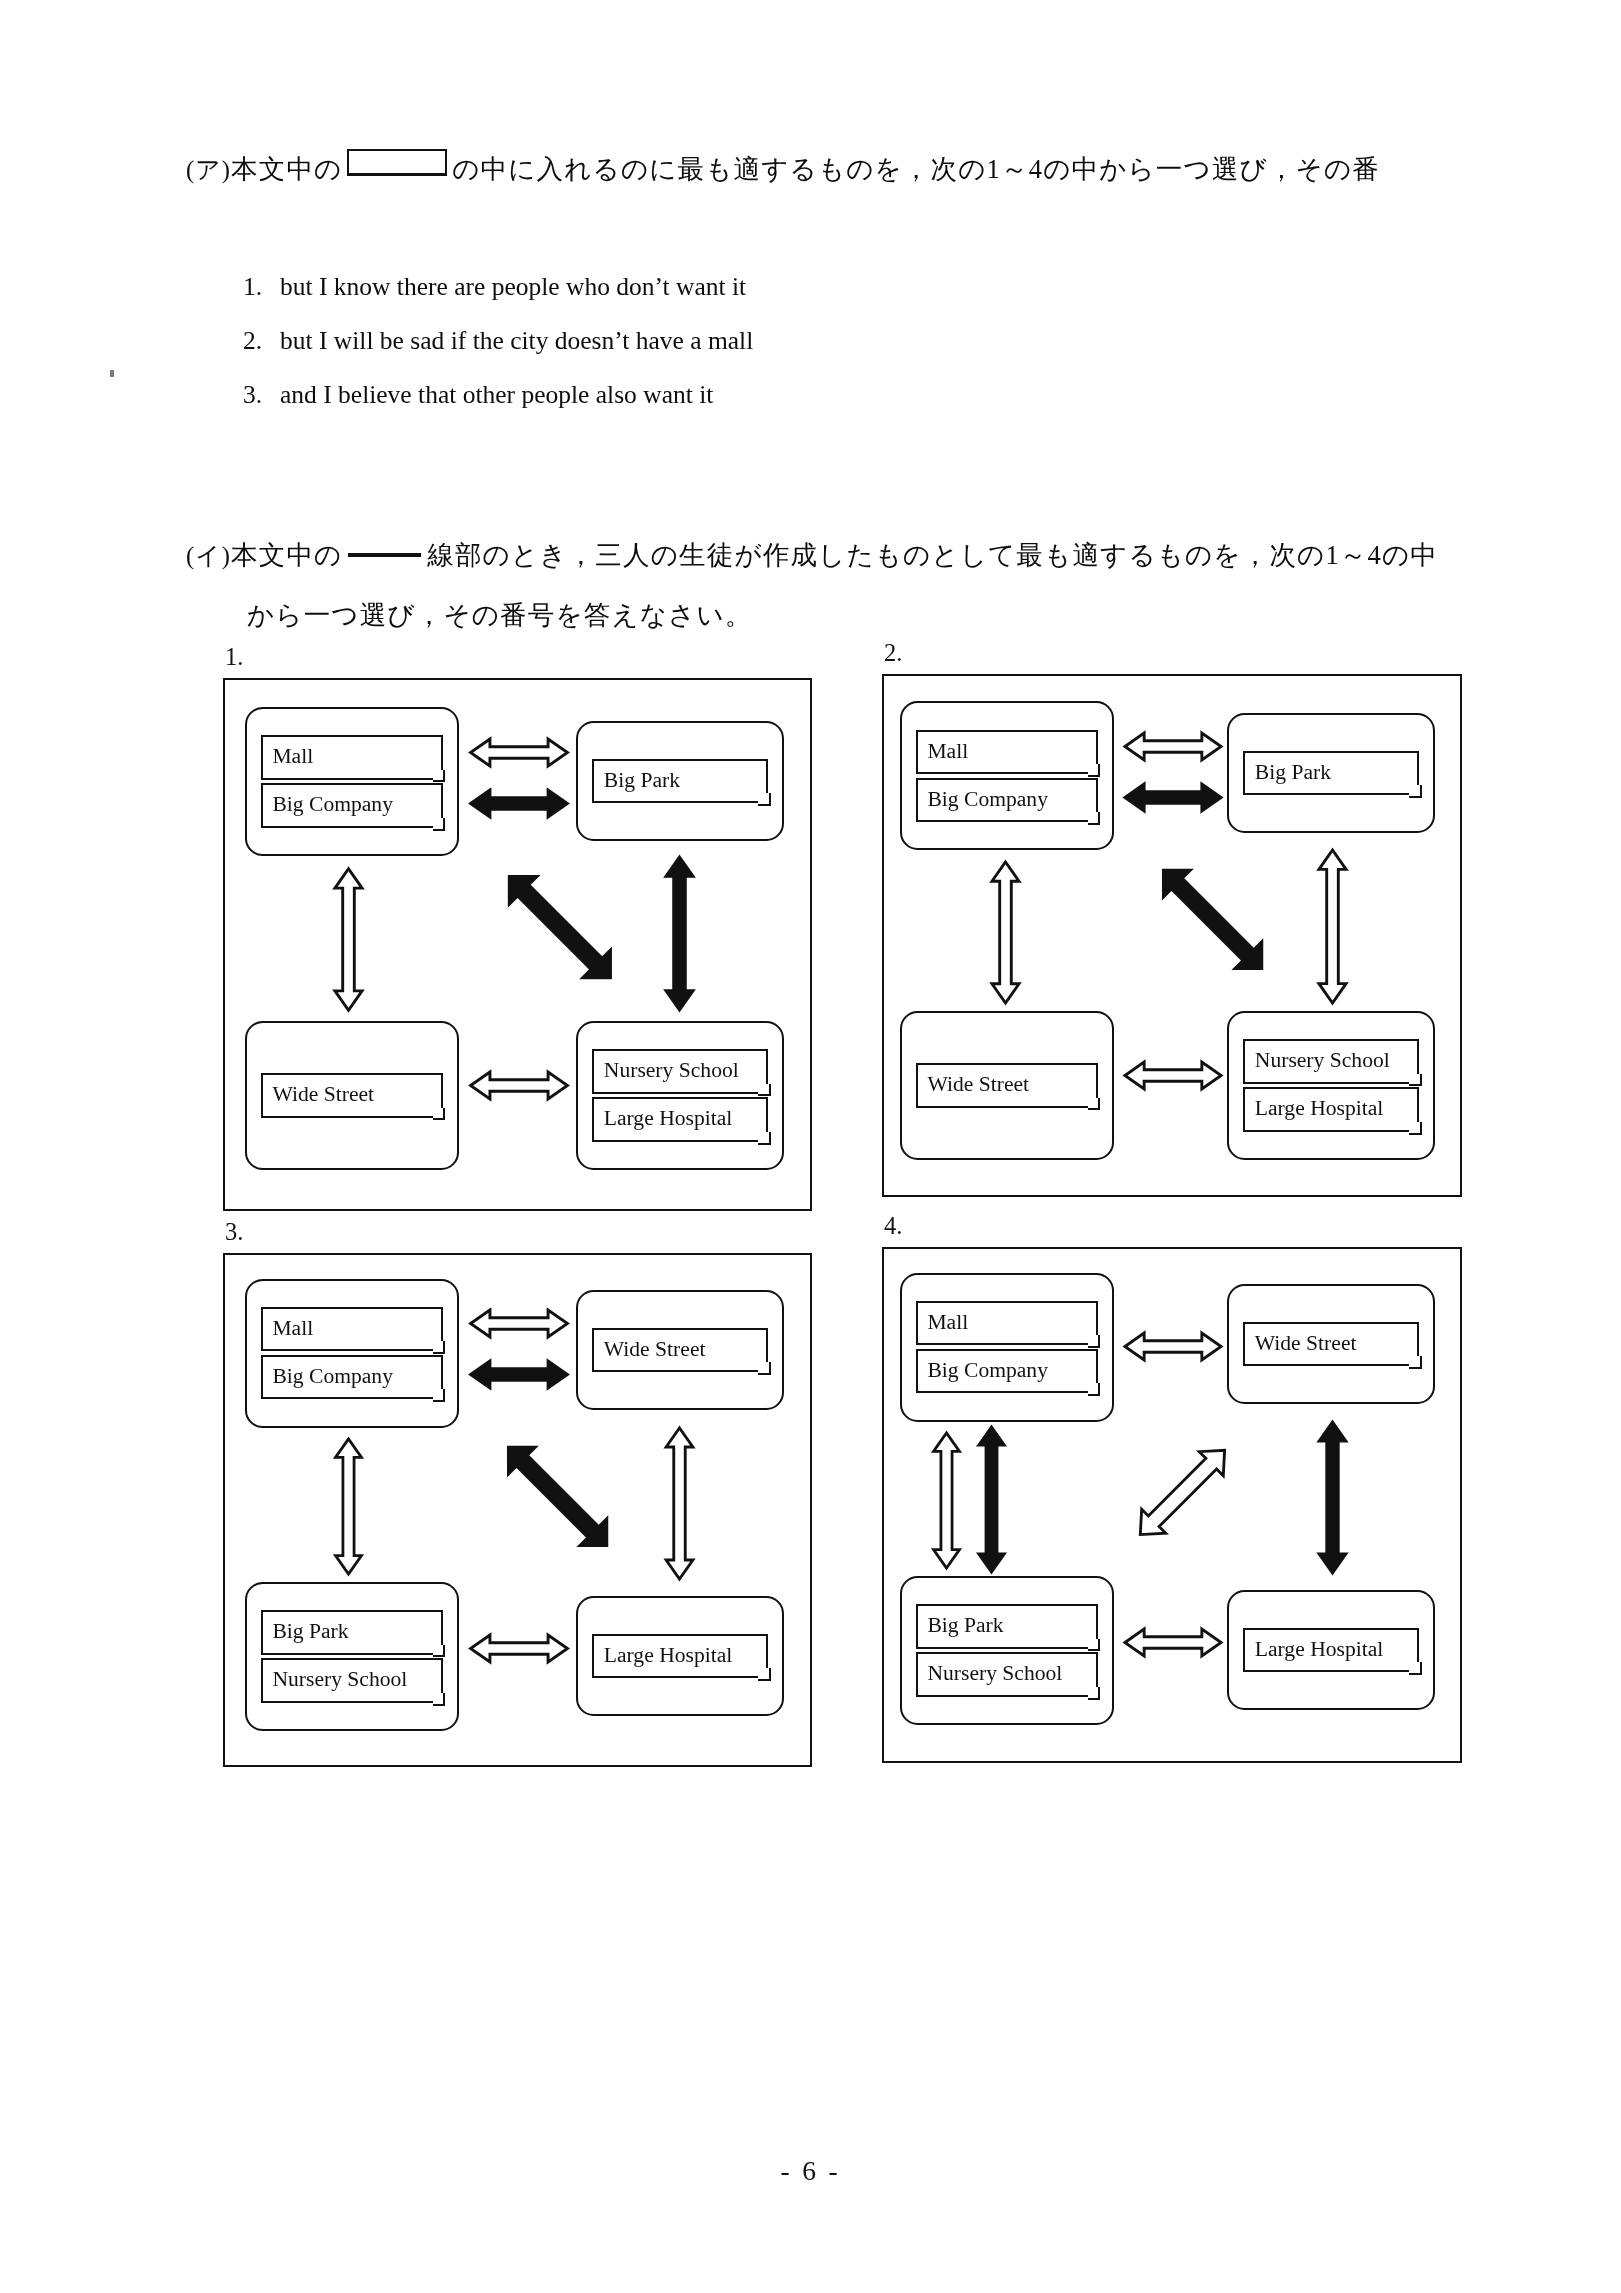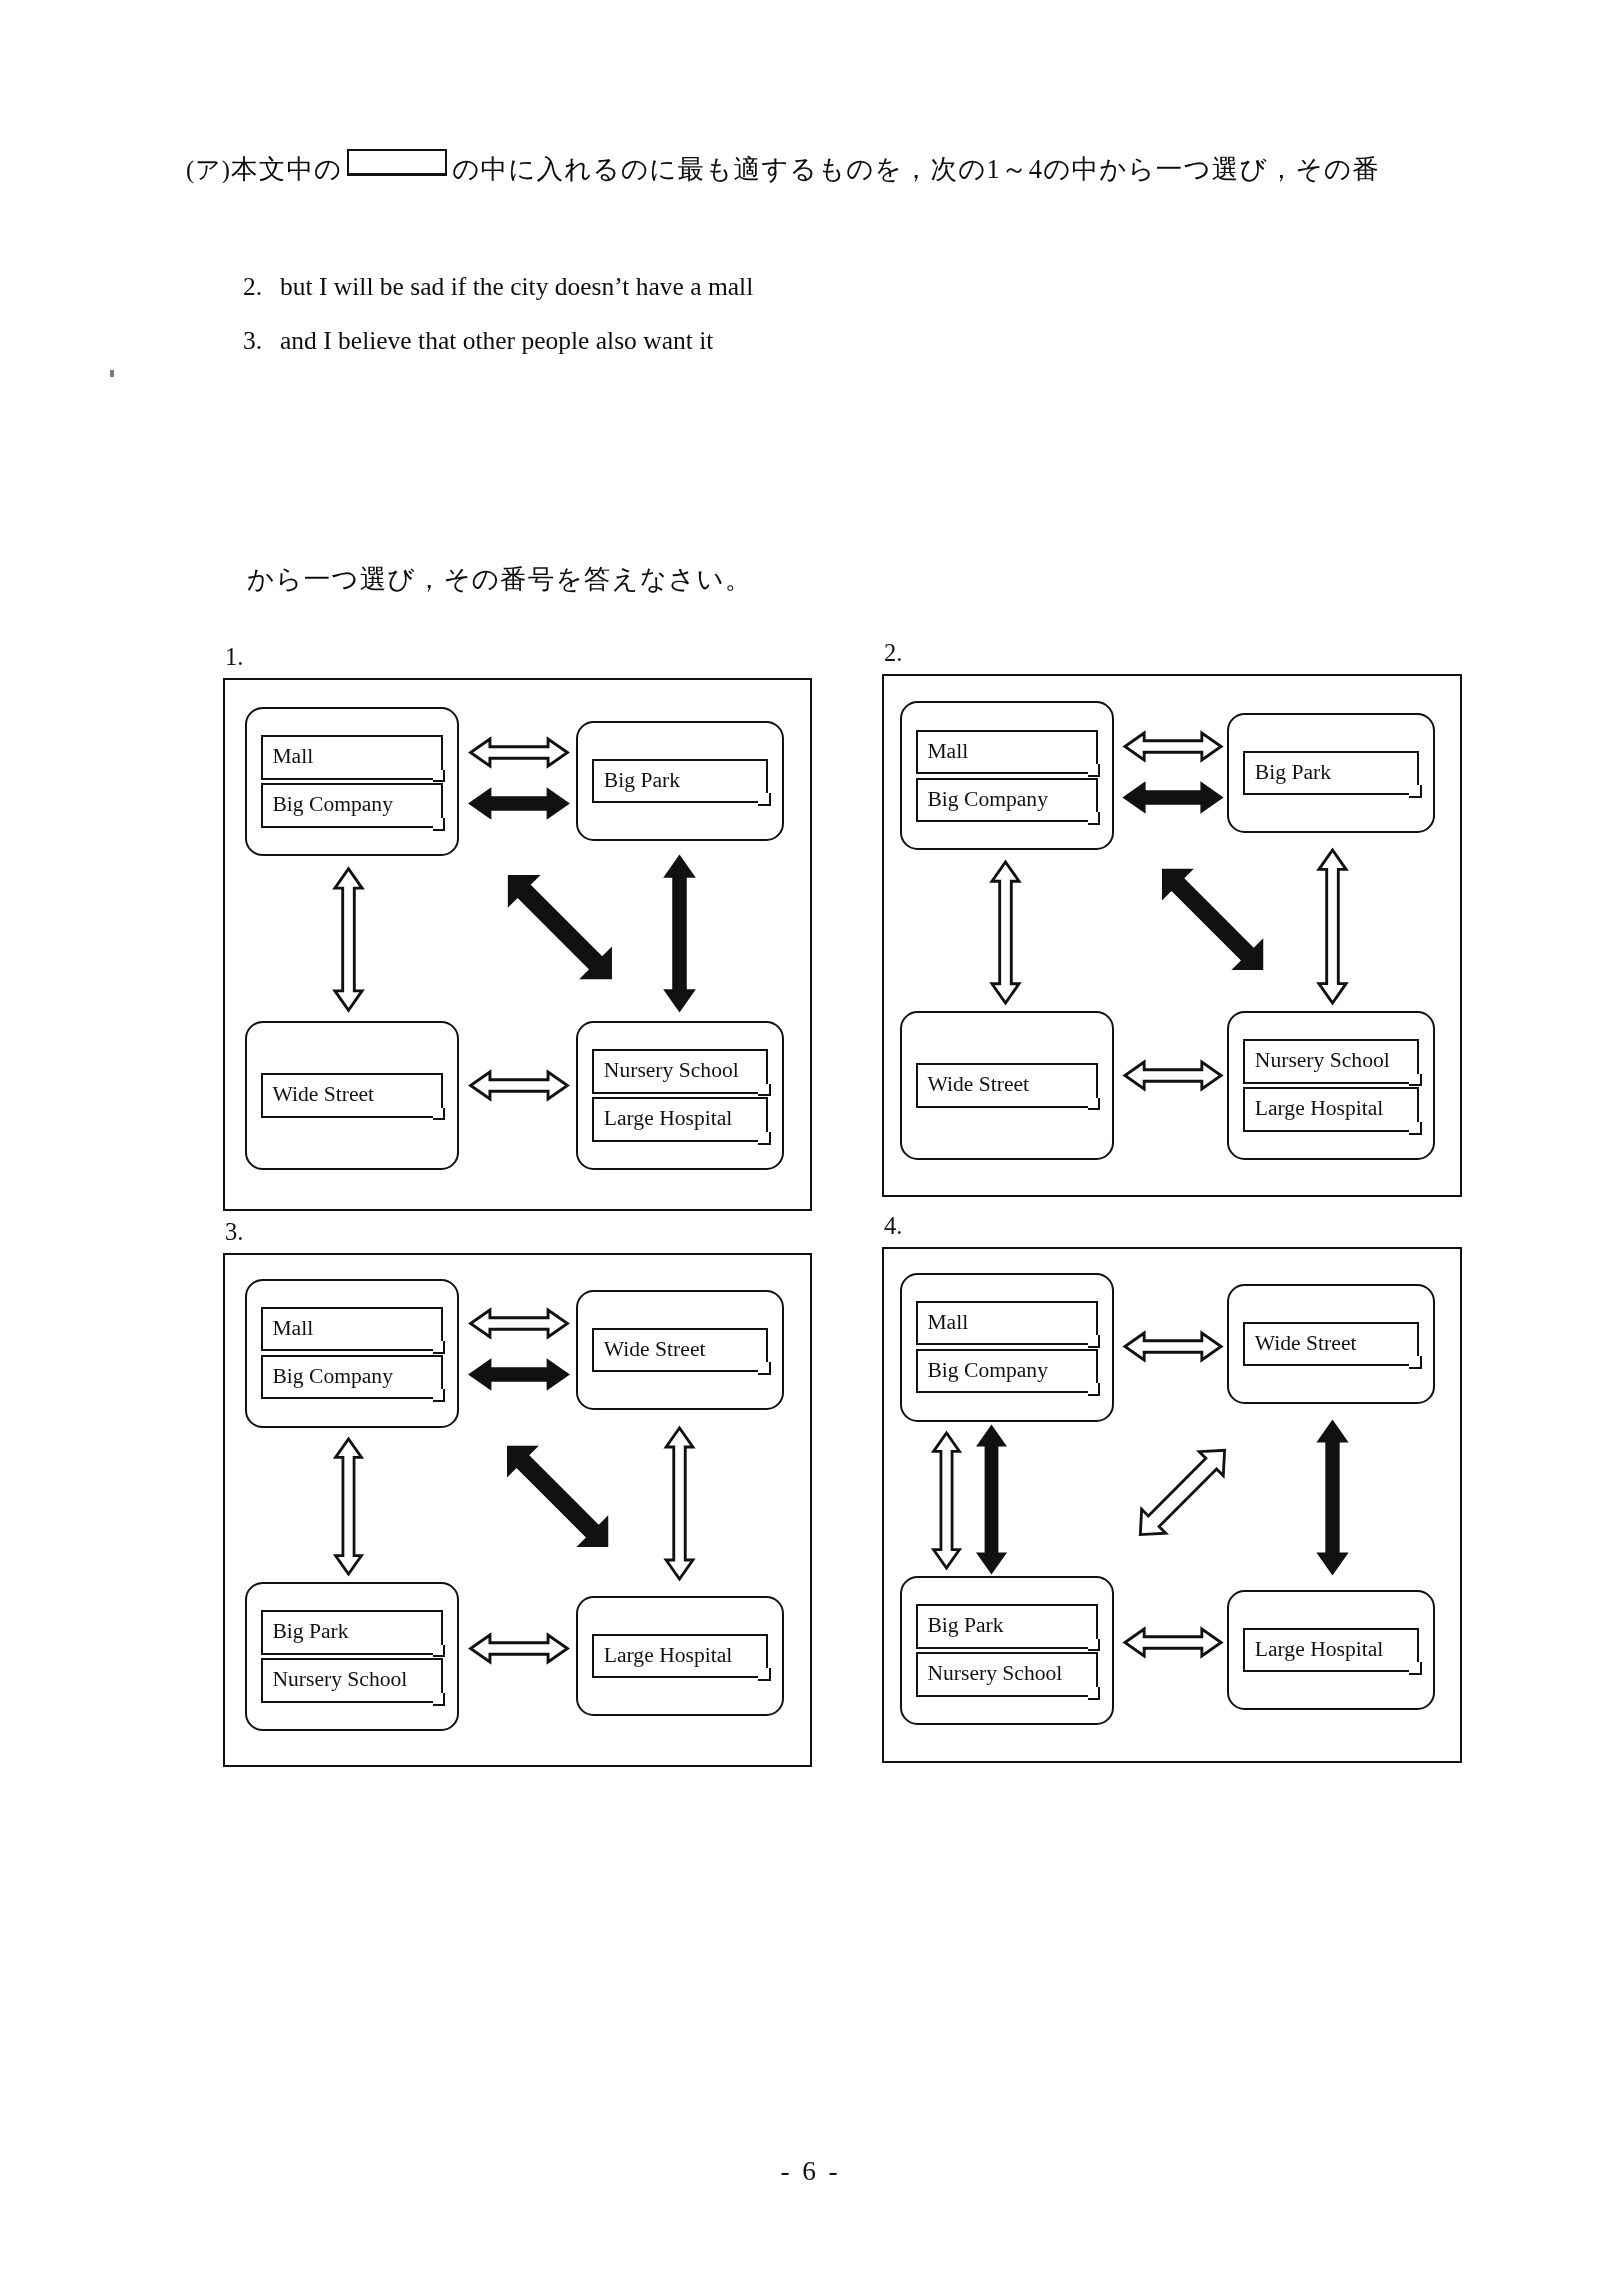--- a/index.html
+++ b/index.html
@@ -129,28 +129,34 @@
 <div class="page">
 
   <div class="q-block" style="left:186px; top:149px;">
     <div class="jp">
       <span class="marker">(ア)</span><span>本文中の</span><span class="blankbox"></span><span>の中に入れるのに最も適するものを，次の1～4の中から一つ選び，その番</span>
     </div>
   </div>
 
   <div class="opt-list" style="left:243px; top:260px;">
     <div class="opt">
+      <span class="num">1.</span><span>but I know there are people who don’t want it</span>
+    </div>
+    <div class="opt">
       <span class="num">2.</span><span>but I will be sad if the city doesn’t have a mall</span>
     </div>
     <div class="opt">
       <span class="num">3.</span><span>and I believe that other people also want it</span>
     </div>
   </div>
 
   <div class="q-block" style="left:186px; top:537px;">
+    <div class="jp">
+      <span class="marker">(イ)</span><span>本文中の</span><span class="underline-mark"></span><span>線部のとき，三人の生徒が作成したものとして最も適するものを，次の1～4の中</span>
+    </div>
     <div class="jp indent2" style="margin-top:23.5px;">から一つ選び，その番号を答えなさい。</div>
   </div>
 
   <div class="panel" style="left:223px; top:678px; width:585px; height:529px;">
     <div class="panel-label">1.</div>
     <div class="panel-frame" style="width:585px; height:529px;"></div>
 
     <div class="node" style="left:21.6px; top:29px; width:214px; height:149px;">
       <div class="chip" style="width:182px;">Mall</div>
       <div class="chip" style="width:182px;">Big Company</div>

